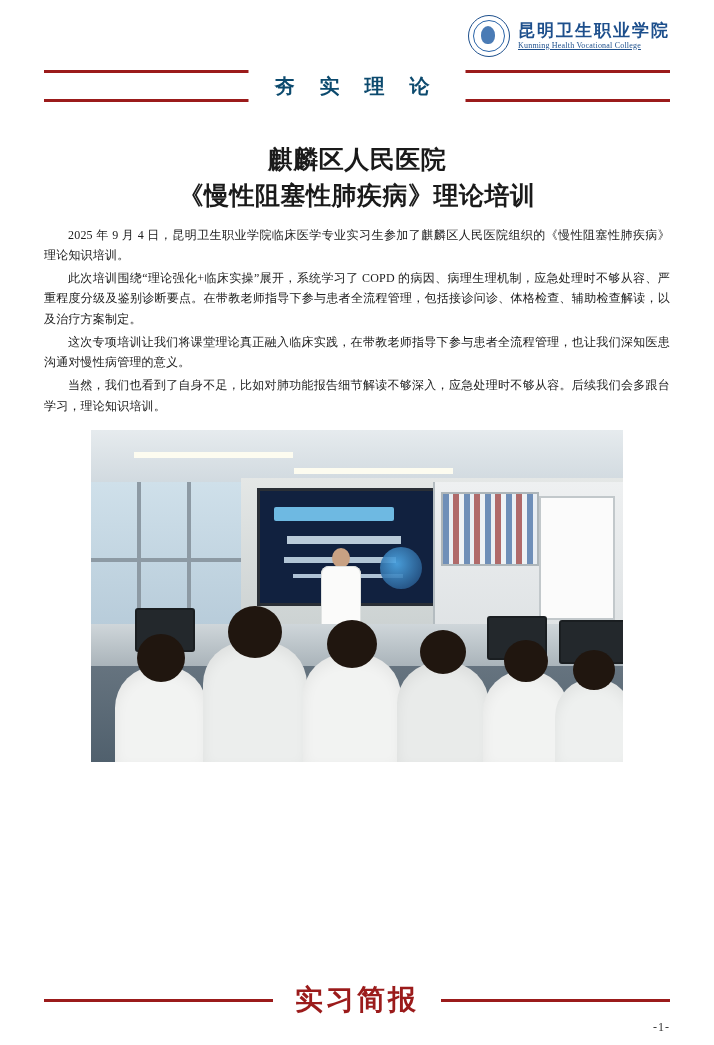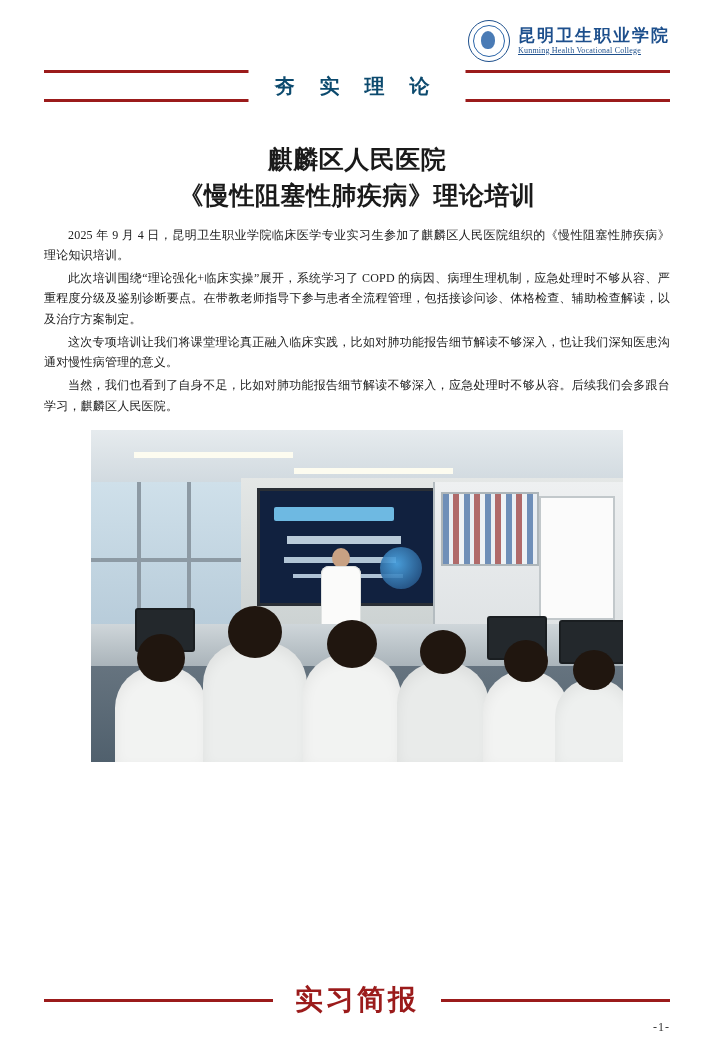--- a/index.html
+++ b/index.html
@@ -20,21 +20,21 @@
     width: 714px;
     height: 1045px;
     box-sizing: border-box;
     padding: 0 44px;
   }
 
   
   .logo-row {
     height: 62px;
     display: flex;
-    align-items: flex-end;
+    align-items: center;
     justify-content: flex-end;
     padding-top: 10px;
     box-sizing: border-box;
   }
   .logo {
     display: flex;
     align-items: center;
     gap: 8px;
   }
   .logo-seal {
@@ -327,22 +327,22 @@
   </div>
 
   <div class="doc-title">
     <div>麒麟区人民医院</div>
     <div>《慢性阻塞性肺疾病》理论培训</div>
   </div>
 
   <div class="body-text">
     <p>2025 年 9 月 4 日，昆明卫生职业学院临床医学专业实习生参加了麒麟区人民医院组织的《慢性阻塞性肺疾病》理论知识培训。</p>
     <p>此次培训围绕“理论强化+临床实操”展开，系统学习了 COPD 的病因、病理生理机制，应急处理时不够从容、严重程度分级及鉴别诊断要点。在带教老师指导下参与患者全流程管理，包括接诊问诊、体格检查、辅助检查解读，以及治疗方案制定。</p>
-    <p>这次专项培训让我们将课堂理论真正融入临床实践，比如对肺功能报告细节解读不够深入，也让我们深知医患沟通对慢性病管理的意义。</p>
-    <p>当然，我们也看到了自身不足，比如对肺功能报告细节解读不够深入，应急处理时不够从容。后续我们会多跟台学习，麒麟区人民医院。</p>
+    <p>这次专项培训让我们将课堂理论真正融入临床实践，在带教老师指导下参与患者全流程管理，也让我们深知医患沟通对慢性病管理的意义。</p>
+    <p>当然，我们也看到了自身不足，比如对肺功能报告细节解读不够深入，应急处理时不够从容。后续我们会多跟台学习，理论知识培训。</p>
   </div>
 
   <div class="photo-wrap">
     <div class="photo">
       <div class="ph-ceiling"></div>
       <div class="ph-window"></div>
       <div class="ph-wall"></div>
       <div class="ph-screen"></div>
       <div class="ph-cab"></div>
       <div class="ph-teacher">

